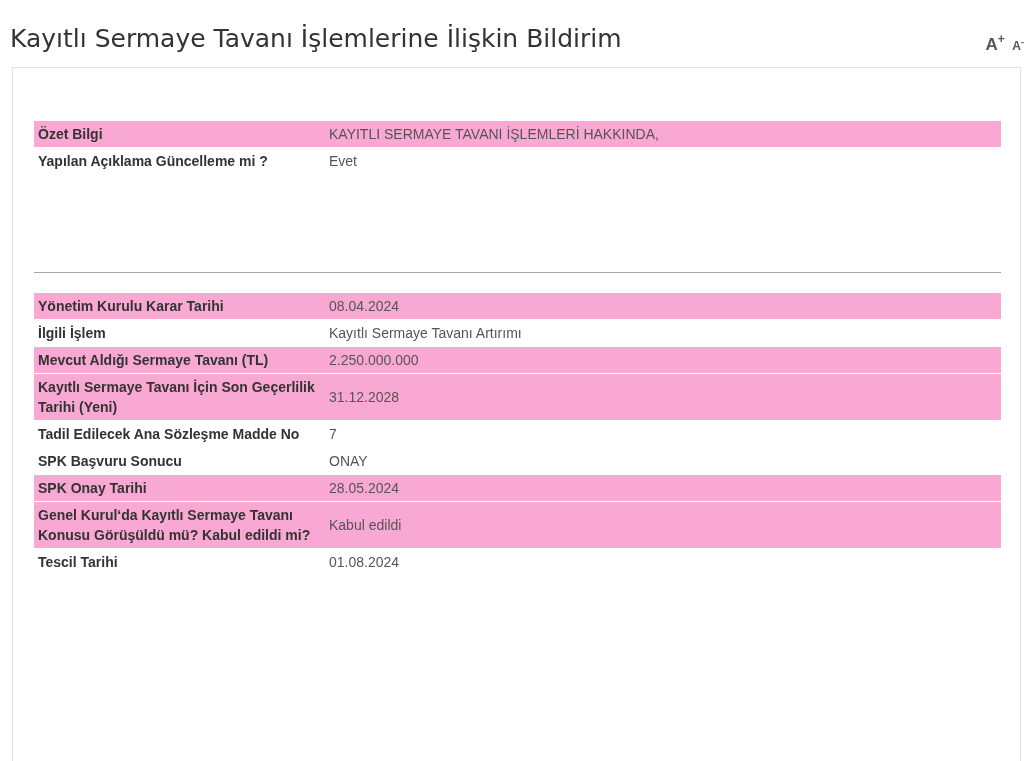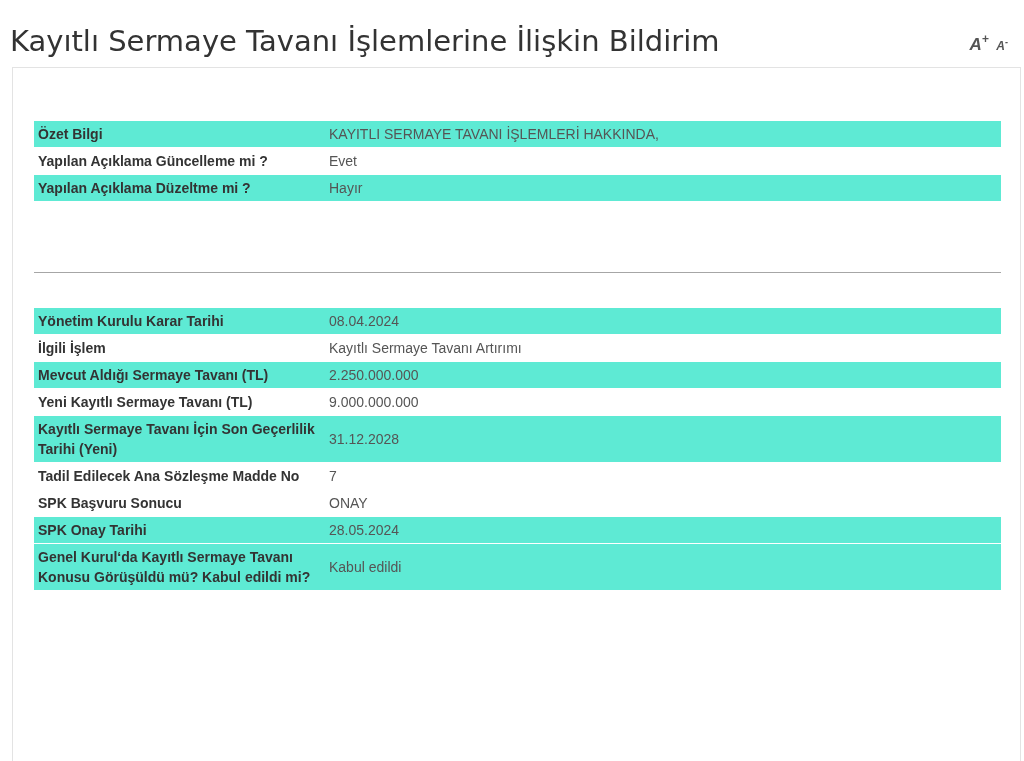--- a/index.html
+++ b/index.html
@@ -1,31 +1,31 @@
 <!DOCTYPE html>
 <html><head>
 <meta charset="utf-8">
 <style>
   html, body { margin:0; padding:0; background:#fff; }
   body { width:1024px; height:761px; overflow:hidden; position:relative; font-family:"Liberation Sans", sans-serif; }
-  .page-title { position:absolute; left:10px; top:24px; font-family:"DejaVu Sans", sans-serif; font-size:29px; color:#333; font-weight:normal; margin:0; letter-spacing:0;text-align:center; }
-  .font-tools { position:absolute; right:16px; top:32px; font-family:"Liberation Sans", sans-serif; font-weight:bold; color:#555; white-space:nowrap;font-style:italic; }
+  .page-title { position:absolute; left:10px; top:24px; font-family:"DejaVu Sans", sans-serif; font-size:25px; color:#333; font-weight:normal; margin:0; letter-spacing:0;text-align:center; }
+  .font-tools { position:absolute; right:0; top:32px; font-family:"Liberation Sans", sans-serif; font-weight:bold; color:#555; white-space:nowrap; }
   .font-tools .inc { font-size:17px; cursor:pointer; }
   .font-tools .inc sup { font-size:12px; }
   .font-tools .dec { font-size:12px; margin-left:3px; cursor:pointer; }
   .font-tools .dec sup { font-size:9px; }
   .panel { position:absolute; left:12px; top:67px; width:1007px; height:720px; border:1px solid #e3e3e3; border-bottom:none; background:#fff; }
   table.info { position:absolute; left:21px; width:967px; border-collapse:collapse; font-size:14px; }
   table.info td { padding:3px 4px; vertical-align:middle; line-height:20px; }
   table.info td.lbl { width:281px; font-weight:bold; color:#333; }
   table.info td.val { color:#555; padding-left:6px; }
-  table.info tr.shade td { background:#5eead4; }
+  table.info tr.shade td { background:#f9a8d4; }
   table.info tr td { border-bottom:1px solid #fff; }
   #t1 { top:53px; }
-  #t2 { top:240px; }
+  #t2 { top:225px; }
   .divider { position:absolute; left:21px; top:204px; width:967px; height:0; border-top:1px solid #a6a6a6; }
   tr.tall td { padding-top:6px; padding-bottom:6px; }
 </style>
 </head>
 <body>
 
 <h1 class="page-title">Kayıtlı Sermaye Tavanı İşlemlerine İlişkin Bildirim</h1>
 
 <div class="font-tools">
   <span class="inc"><span>A</span><sup>+</sup></span>
@@ -37,46 +37,38 @@
   <table class="info" id="t1">
     <tbody>
       <tr class="shade">
         <td class="lbl">Özet Bilgi</td>
         <td class="val">KAYITLI SERMAYE TAVANI İŞLEMLERİ HAKKINDA,</td>
       </tr>
       <tr>
         <td class="lbl">Yapılan Açıklama Güncelleme mi ?</td>
         <td class="val">Evet</td>
       </tr>
-      <tr class="shade">
-        <td class="lbl">Yapılan Açıklama Düzeltme mi ?</td>
-        <td class="val">Hayır</td>
-      </tr>
     </tbody>
   </table>
 
   <div class="divider"></div>
 
   <table class="info" id="t2">
     <tbody>
       <tr class="shade">
         <td class="lbl">Yönetim Kurulu Karar Tarihi</td>
         <td class="val">08.04.2024</td>
       </tr>
       <tr>
         <td class="lbl">İlgili İşlem</td>
         <td class="val">Kayıtlı Sermaye Tavanı Artırımı</td>
       </tr>
       <tr class="shade">
         <td class="lbl">Mevcut Aldığı Sermaye Tavanı (TL)</td>
         <td class="val">2.250.000.000</td>
-      </tr>
-      <tr>
-        <td class="lbl">Yeni Kayıtlı Sermaye Tavanı (TL)</td>
-        <td class="val">9.000.000.000</td>
       </tr>
       <tr class="shade">
         <td class="lbl">Kayıtlı Sermaye Tavanı İçin Son Geçerlilik Tarihi (Yeni)</td>
         <td class="val">31.12.2028</td>
       </tr>
       <tr>
         <td class="lbl">Tadil Edilecek Ana Sözleşme Madde No</td>
         <td class="val">7</td>
       </tr>
       <tr>
@@ -84,16 +76,20 @@
         <td class="val">ONAY</td>
       </tr>
       <tr class="shade">
         <td class="lbl">SPK Onay Tarihi</td>
         <td class="val">28.05.2024</td>
       </tr>
       <tr class="shade">
         <td class="lbl">Genel Kurul‘da Kayıtlı Sermaye Tavanı Konusu Görüşüldü mü? Kabul edildi mi?</td>
         <td class="val">Kabul edildi</td>
       </tr>
+      <tr>
+        <td class="lbl">Tescil Tarihi</td>
+        <td class="val">01.08.2024</td>
+      </tr>
     </tbody>
   </table>
 
 </div>
 
 </body></html>

